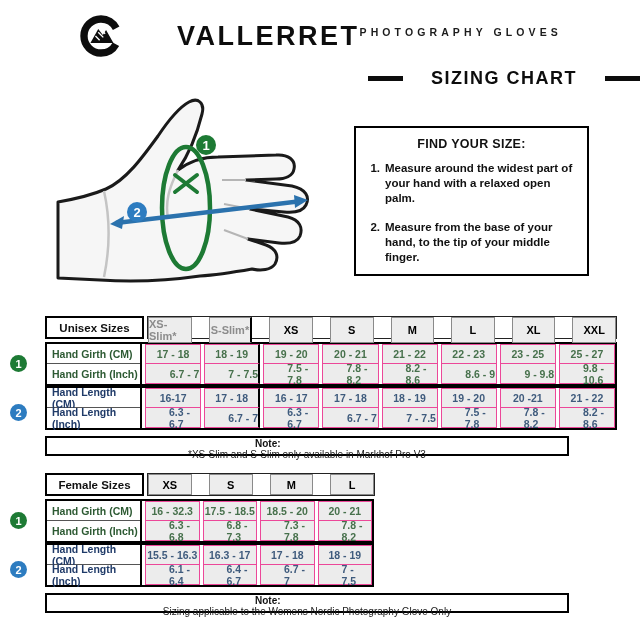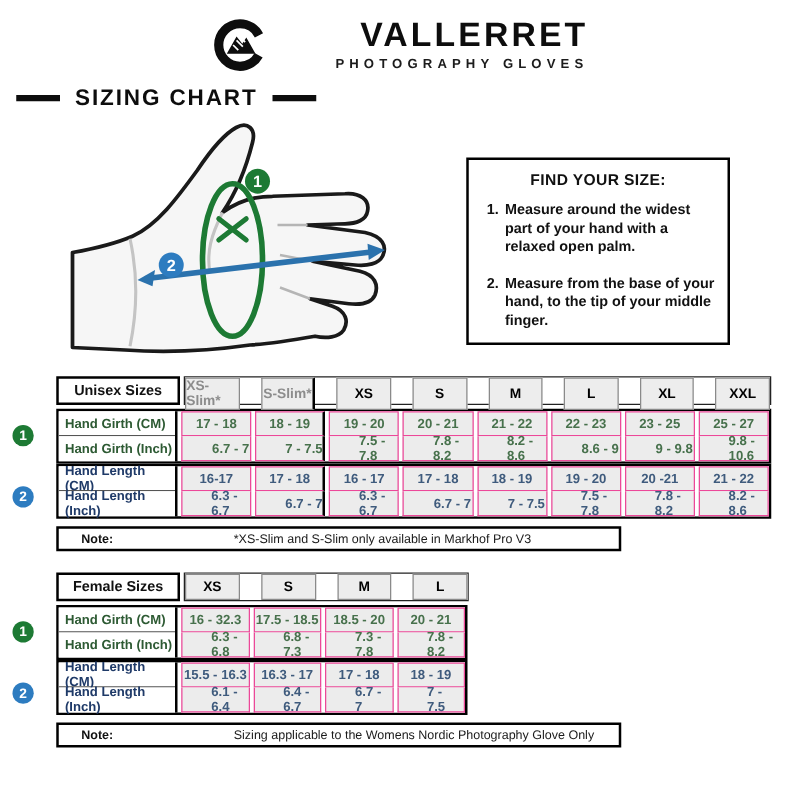--- a/index.html
+++ b/index.html
@@ -1,39 +1,39 @@
 <!DOCTYPE html>
 <html><head>
 <meta charset="utf-8">
 <style>
   * { box-sizing: border-box; margin: 0; padding: 0; }
   html,body { width: 640px; height: 640px; background: #fff; overflow: hidden;
     font-family: "Liberation Sans", sans-serif; color: #111; }
 
   
   .logo-row { display: flex; justify-content: center; align-items: center; gap: 9px; margin-top: 13px; }
-  .brand-text { display: flex; flex-direction: column; align-items: flex-end; margin-left: 44px; }
+  .brand-text { display: flex; flex-direction: row; align-items: flex-start; margin-left: 44px; }
   .brand-name { font-size: 27px; font-weight: bold; letter-spacing: 2.5px; color: #0d0d0d; line-height: 1; }
   .brand-sub { font-size: 10.5px; font-weight: bold; letter-spacing: 4.1px; color: #1c1c1c; margin-top: 3px; }
-  .title-row { display: flex; justify-content: flex-start; align-items: center; gap: 12px; margin-top: 9px; margin-left: 13px; }
+  .title-row { display: flex; justify-content: flex-end; align-items: center; gap: 28px; margin-top: 9px; }
   .title-bar { width: 35px; height: 5px; background: #0d0d0d; }
   .page-title { font-size: 18px; font-weight: bold; letter-spacing: 1.5px; color: #0d0d0d; }
 
   
   .figure-wrap { position: relative; height: 198px; margin-top: 7px; }
   .hand-svg { position: absolute; left: 50px; top: 0; }
-  .find-box { position: absolute; left: 373px; top: 30px; width: 211px; height: 150px;
+  .find-box { position: absolute; left: 354px; top: 30px; width: 235px; height: 150px;
     border: 2.5px solid #000; background: #fff; padding: 9px 10px 8px 10px; }
   .find-title { text-align: center; font-weight: bold; font-size: 12.5px; letter-spacing: .3px; margin-bottom: 10px; }
   .find-step { display: flex; gap: 5px; font-size: 11.5px; font-weight: bold; line-height: 1.32; margin-bottom: 13px; }
   .step-num { flex: 0 0 14px; text-align: right; }
 
   
   .sz-table { position: relative; margin-left: 45px; width: 572px; }
-  .t-unisex { margin-top: 7px; }
+  .t-unisex { margin-top: 22px; }
   .t-female { margin-top: 17px; }
 
   .hdr-row { display: flex; height: 23px; margin-bottom: 3px; }
   .title-box { width: 99px; border: 2.5px solid #000; background: #fff; margin-right: 3px;
     display: flex; align-items: center; justify-content: center; font-size: 11.5px; font-weight: bold; }
   .hdr-frame { border: 1.5px solid #222; display: grid; gap: 0 17px; background: #fff; }
   .t-unisex .hdr-frame { flex: 1; grid-template-columns: repeat(8, 1fr); }
   .t-female .hdr-frame { width: 228px; grid-template-columns: repeat(4, 1fr); }
   .hdr-cell { background: #ededed; border: 1px solid #8a8a8a; display: flex; align-items: center;
     justify-content: center; font-size: 11px; font-weight: bold; color: #000; }
@@ -57,22 +57,22 @@
   .length-txt { color: #3f5b7d; }
   .girth-lbl { color: #2d5a33; }
   .length-lbl { color: #1f3a68; }
 
   .badge { position: absolute; left: -35px; width: 17px; height: 17px; border-radius: 50%;
     color: #fff; font-size: 11px; font-weight: bold; display: flex; align-items: center;
     justify-content: center; }
   .badge-girth { background: #1d7a34; top: 39px; }
   .badge-length { background: #2d7cc0; top: 88px; }
 
-  .note-box { margin-top: 6px; width: 452px; height: 20px; border: 2px solid #000;
-    display: flex; align-items: center; background: #fff; }
+  .note-box { margin-top: 6px; width: 524px; height: 20px; border: 2px solid #000;
+    display: flex; align-items: center; background: #fff; flex-direction: column; }
   .note-label { font-size: 10px; font-weight: bold; margin-left: 18px; width: 122px; }
   .note-text { font-size: 10px; color: #1a1a1a; }
 </style>
 </head>
 <body>
 
 <div class="logo-row">
   <svg width="46" height="46" viewBox="0 0 100 100">
     <circle cx="50" cy="50" r="37" fill="none" stroke="#0d0d0d" stroke-width="16" pathLength="100" stroke-dasharray="84 16" stroke-dashoffset="-8"></circle>
     <path d="M27,65 L44,35 L54,48 L61,37 L77,65 Z" fill="#0d0d0d"></path>

